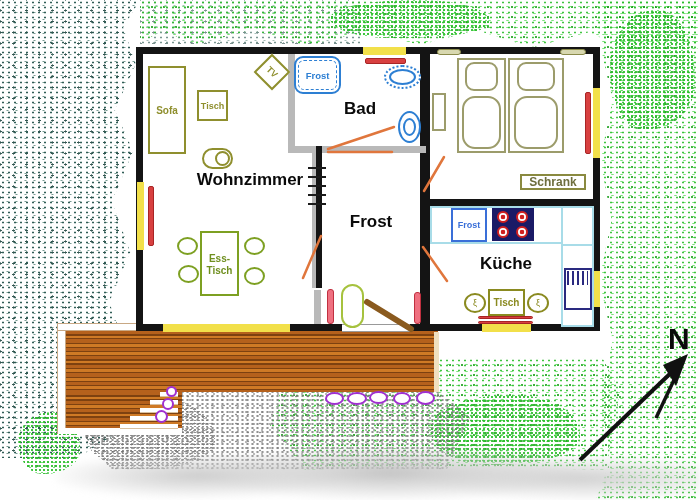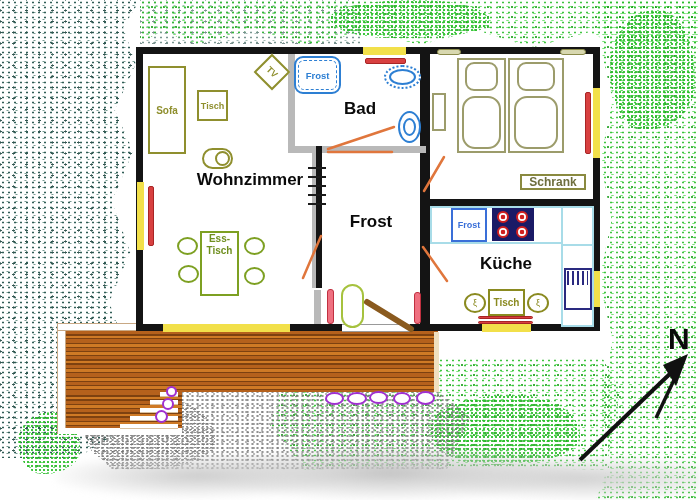--- a/index.html
+++ b/index.html
@@ -149,21 +149,21 @@
     <span>Sofa</span>
   </div>
   <div class="furn olv ctr" style="left:197px;top:90px;width:31px;height:31px;font-size:9px;font-weight:bold;">
     <span>Tisch</span>
   </div>
   <div class="furn olv ctr" style="left:259px;top:59px;width:26px;height:26px;transform:rotate(45deg);font-size:9px;font-weight:bold;">
     <span>TV</span>
   </div>
   <div class="furn olv" style="left:202px;top:148px;width:31px;height:21px;border-radius:11px;"></div>
   <div class="furn olv" style="left:215px;top:151px;width:15px;height:15px;border-radius:50%;border-width:2px;"></div>
-  <div class="furn grn" style="left:200px;top:231px;width:39px;height:65px;font-size:10px;font-weight:bold;text-align:center;line-height:1.15;padding-top:0;">
+  <div class="furn grn" style="left:200px;top:231px;width:39px;height:65px;font-size:10px;font-weight:bold;text-align:center;line-height:1.15;padding-top:20px;">
     <div>Ess-</div>
     <div>Tisch</div>
   </div>
   <div class="furn grn" style="left:177px;top:237px;width:21px;height:18px;border-radius:50%;"></div>
   <div class="furn grn" style="left:178px;top:265px;width:21px;height:18px;border-radius:50%;"></div>
   <div class="furn grn" style="left:244px;top:237px;width:21px;height:18px;border-radius:50%;"></div>
   <div class="furn grn" style="left:244px;top:267px;width:21px;height:18px;border-radius:50%;"></div>
 
   <div class="furn blue ctr" style="left:294px;top:56px;width:47px;height:38px;border-radius:9px;font-size:9.5px;font-weight:bold;">
     <div class="abs" style="left:2px;top:2px;right:2px;bottom:2px;border:1.5px dashed #2d7fd3;border-radius:6px;"></div>

